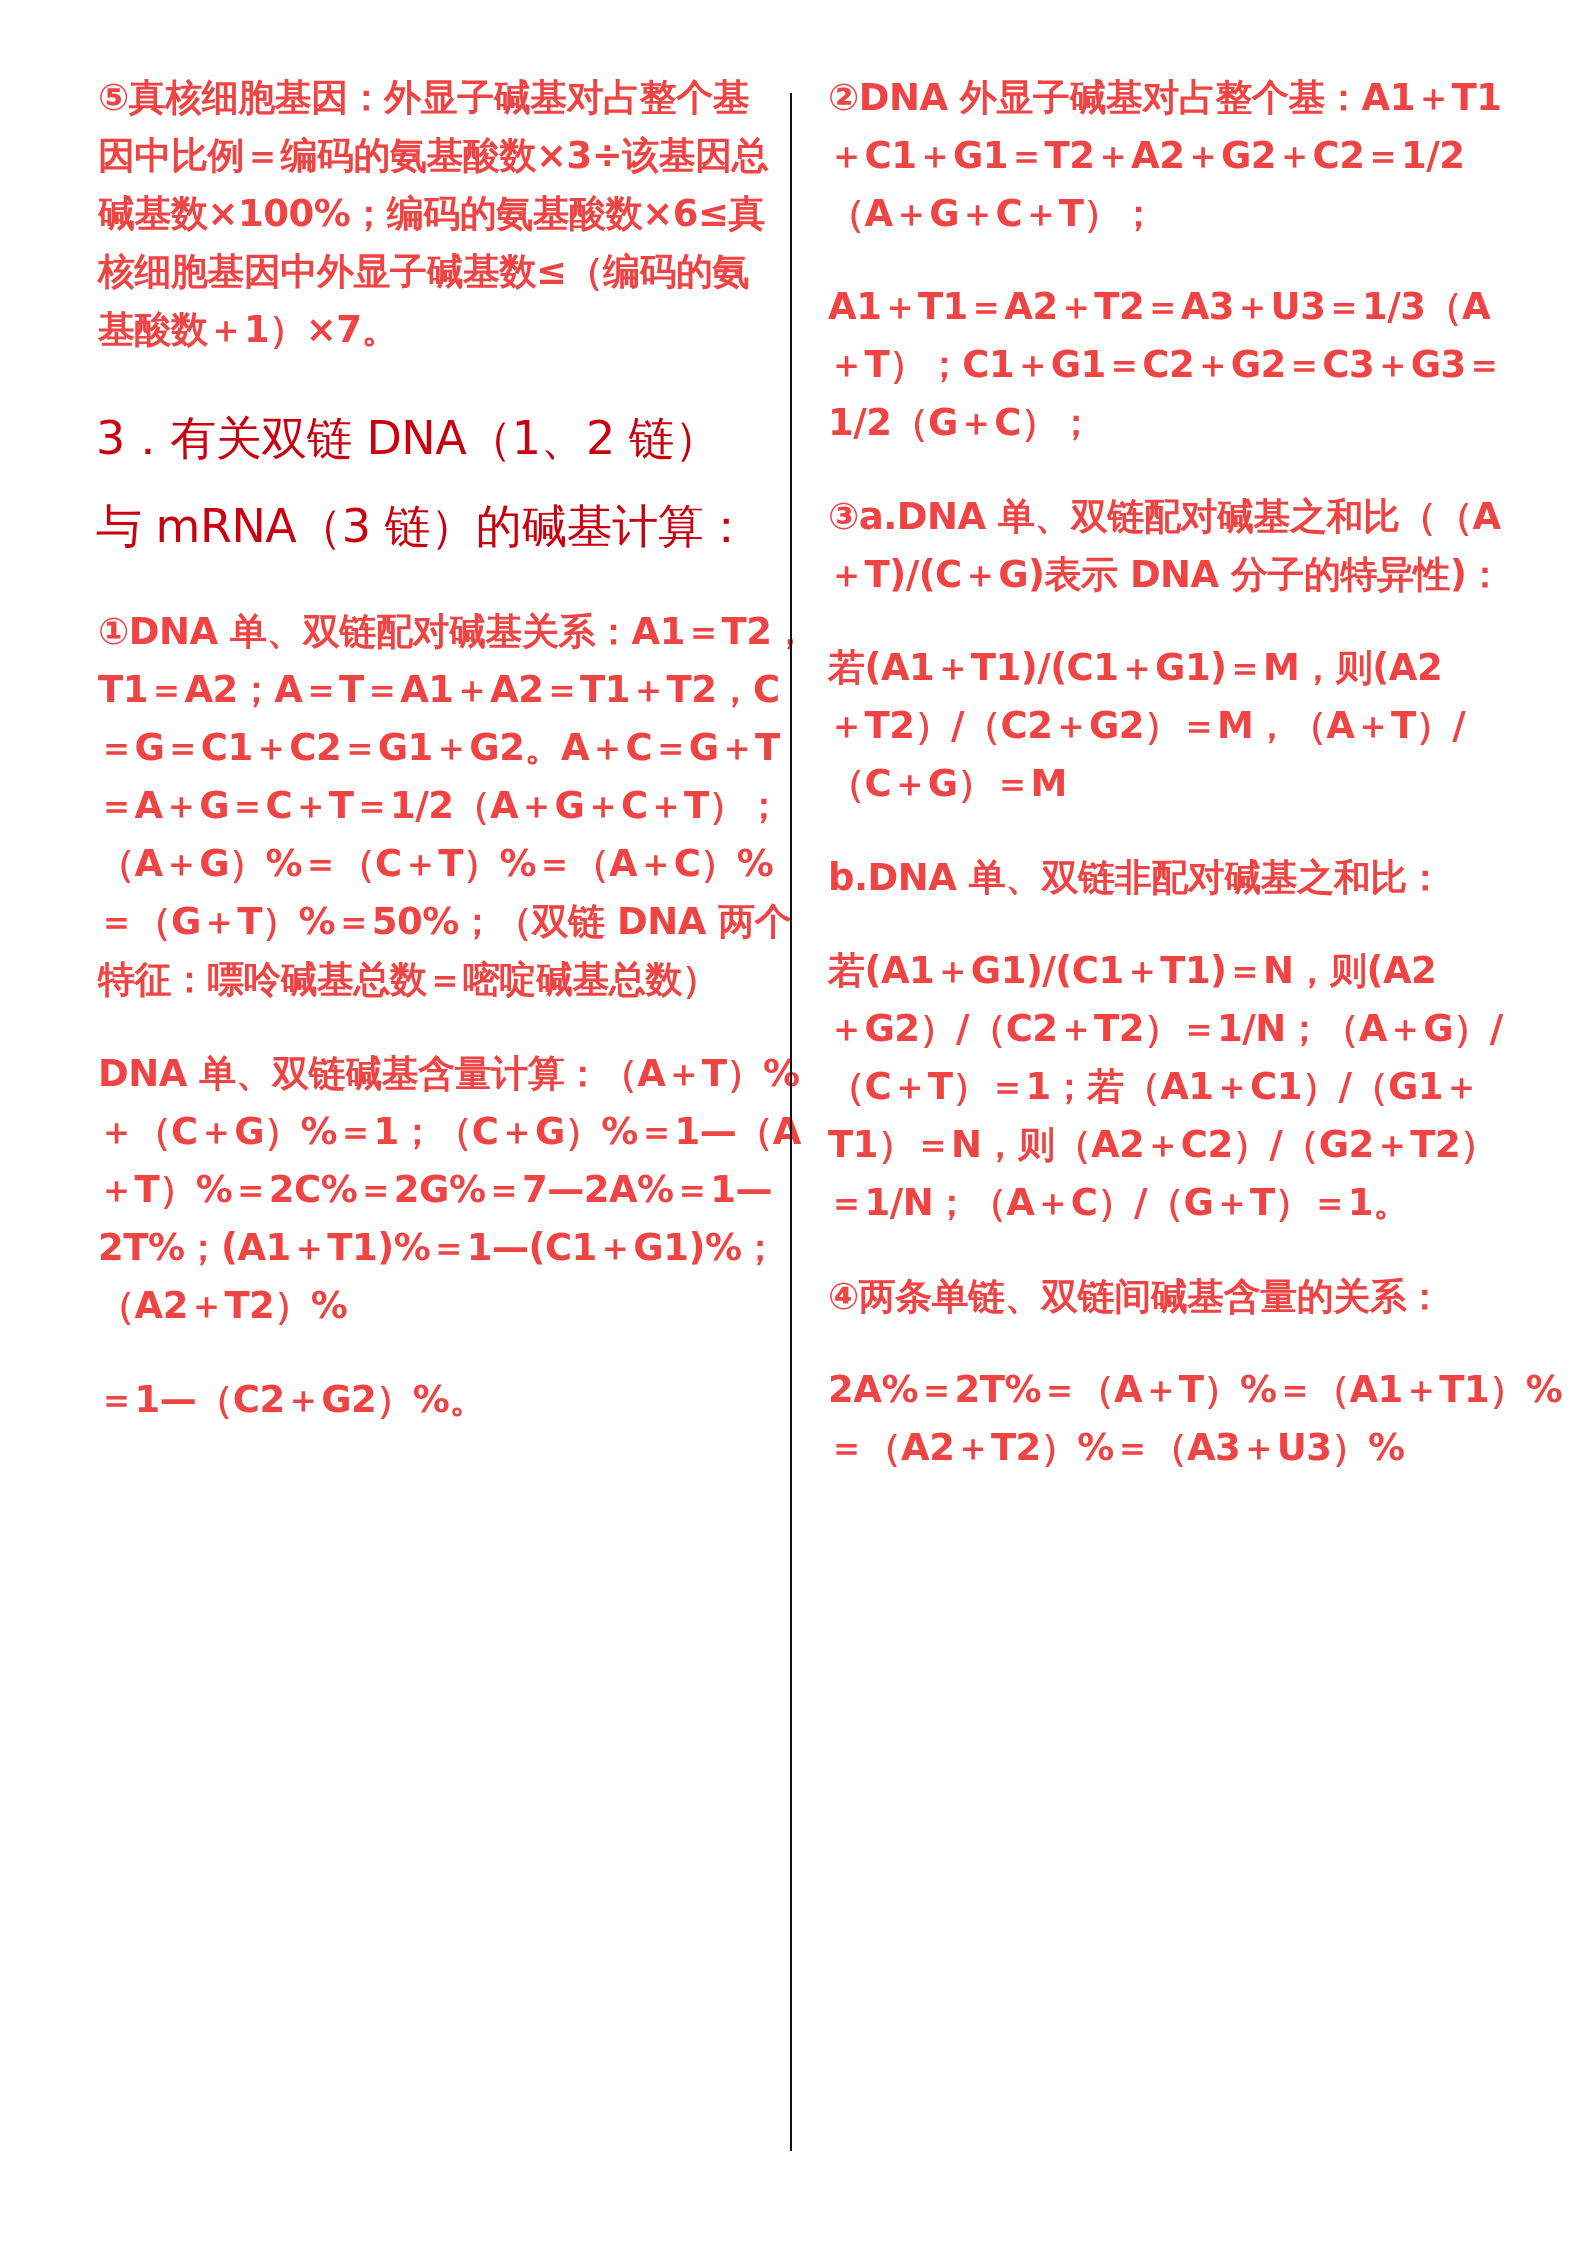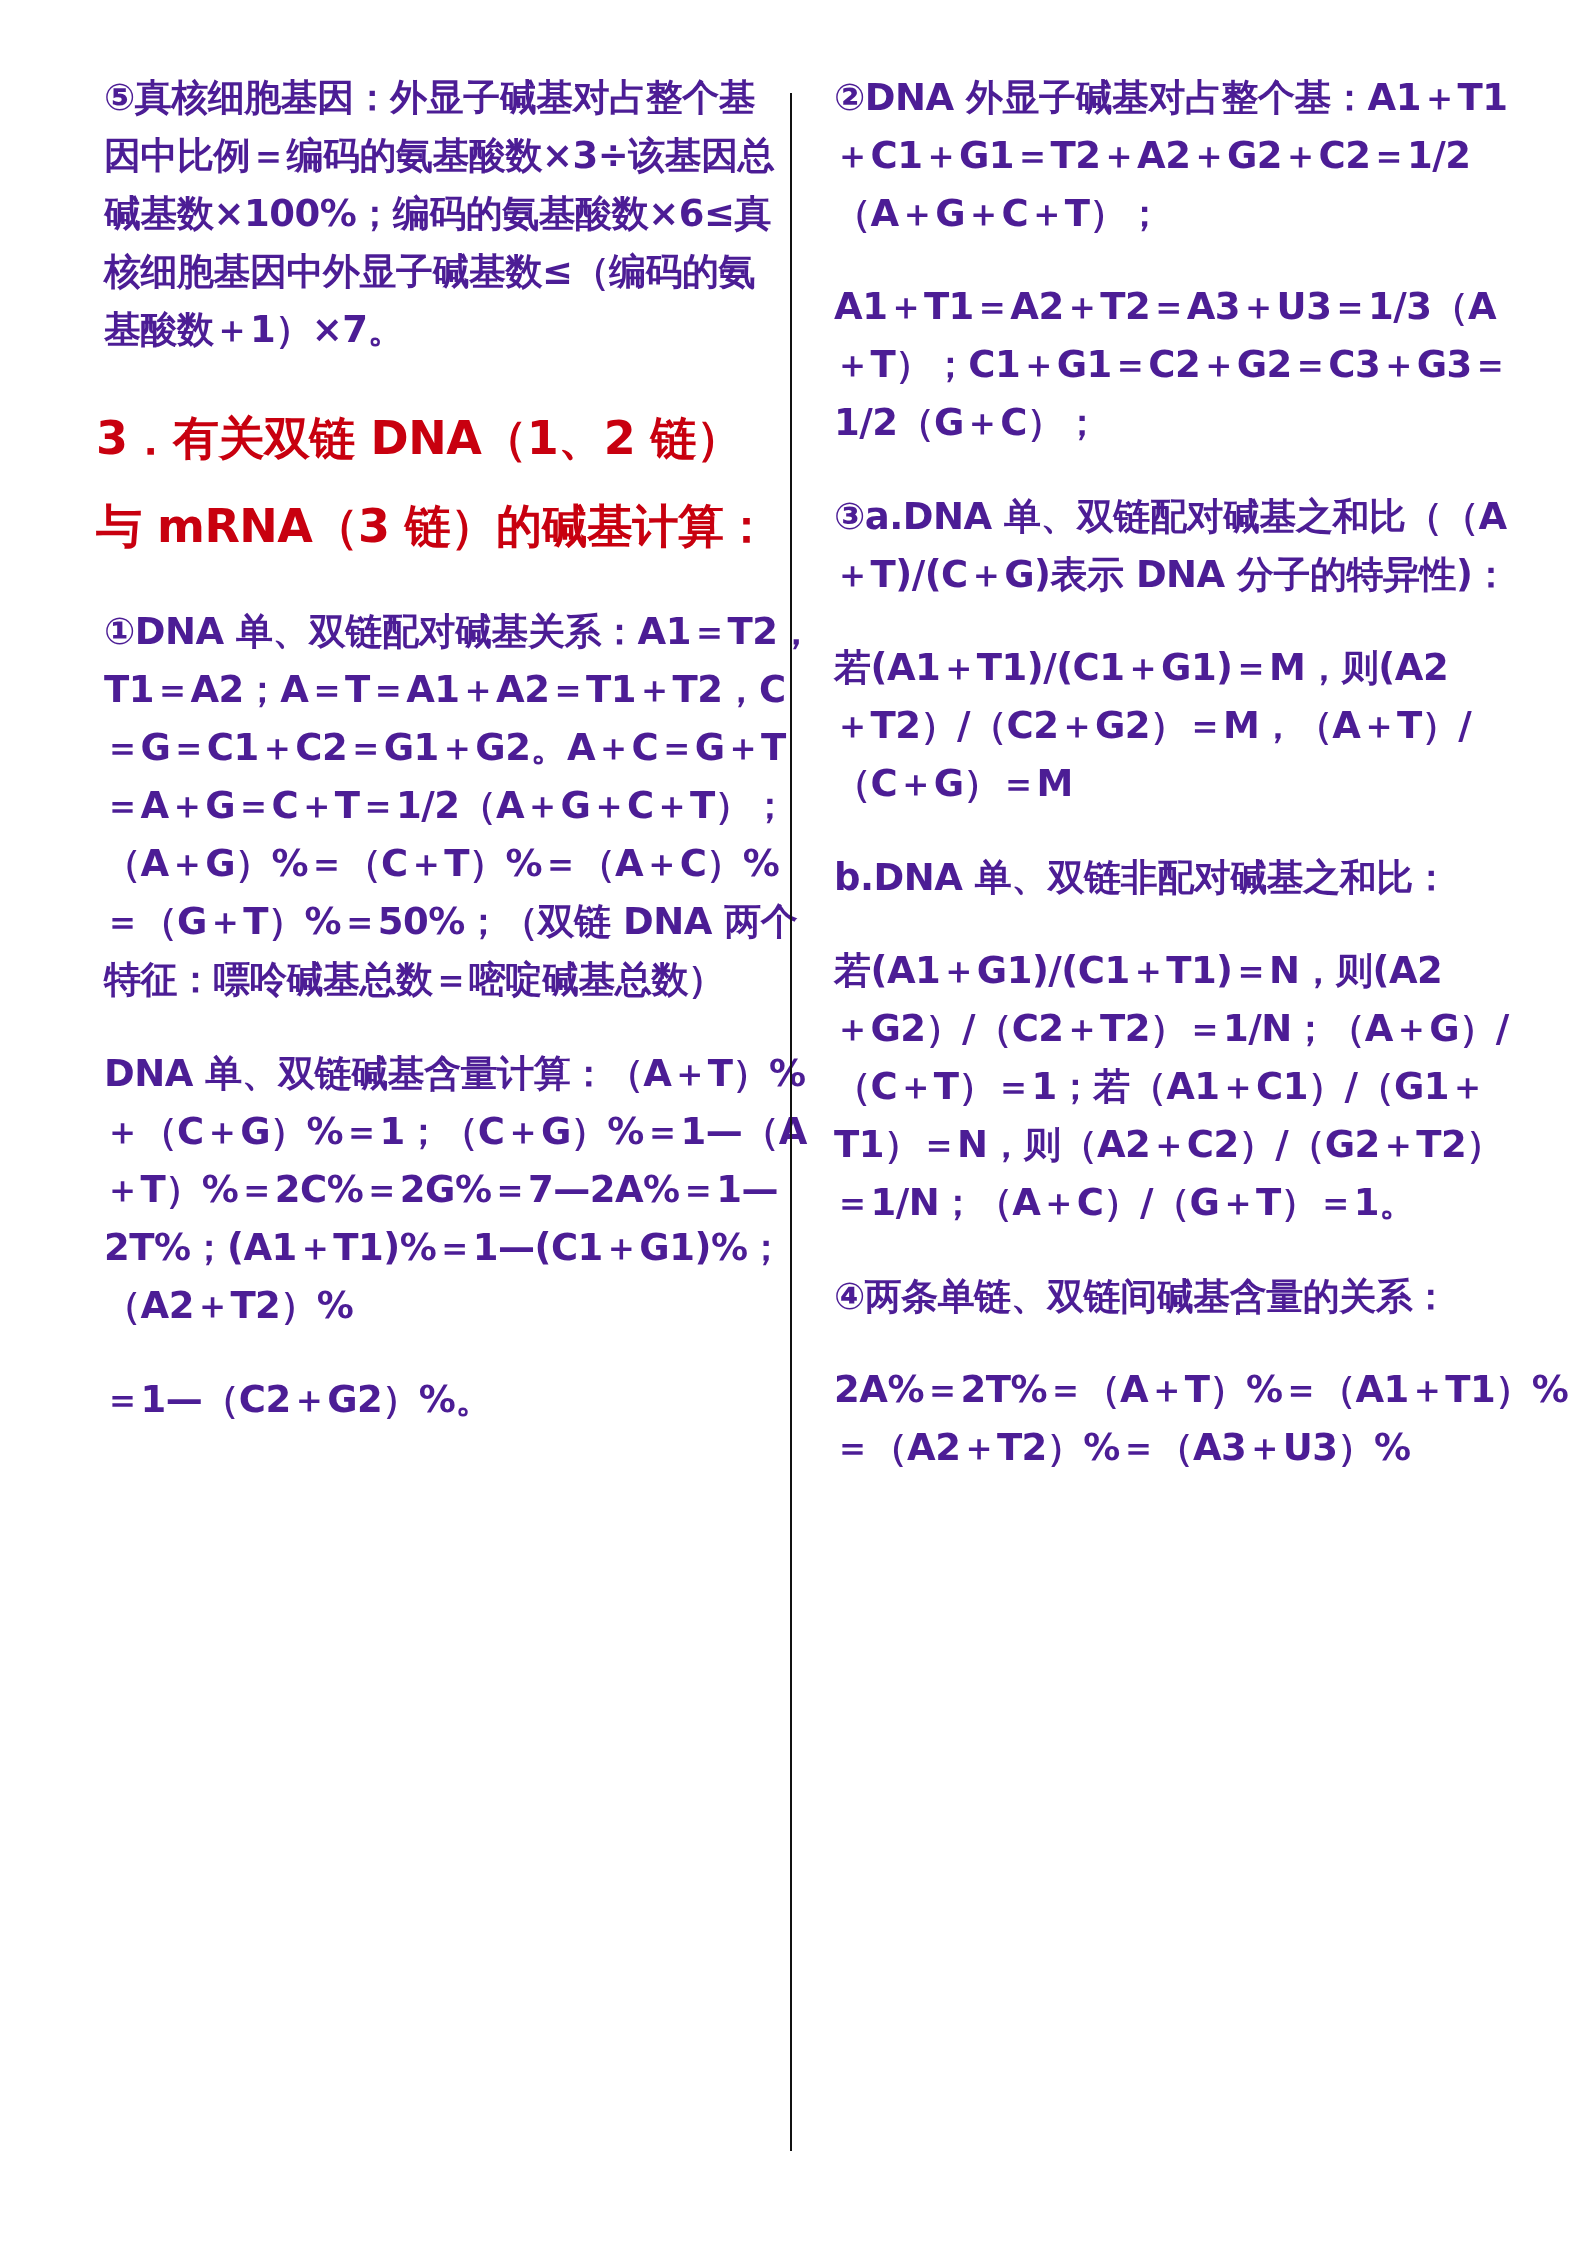--- a/index.html
+++ b/index.html
@@ -29,33 +29,33 @@
     .divider {
       position: absolute;
       left: 790px;
       top: 93px;
       width: 2px;
       height: 2058px;
       background: #111111;
     }
     .line {
       position: absolute;
-      left: 8px;
+      left: 2px;
       white-space: nowrap;
       font-weight: bold;
       font-size: 37px;
       line-height: 48px;
       letter-spacing: -0.5px;
-      color: #4c1d95;
+      color: #ef4444;
     }
     .heading {
       position: absolute;
       left: 0;
       white-space: nowrap;
-      font-weight: bold;
+      font-weight: normal;
       font-size: 46px;
       line-height: 60px;
       letter-spacing: -0.5px;
       color: #c8000f;
     }
     .watermark {
       position: absolute;
       left: 1210px;
       top: 2160px;
       font-size: 40px;

